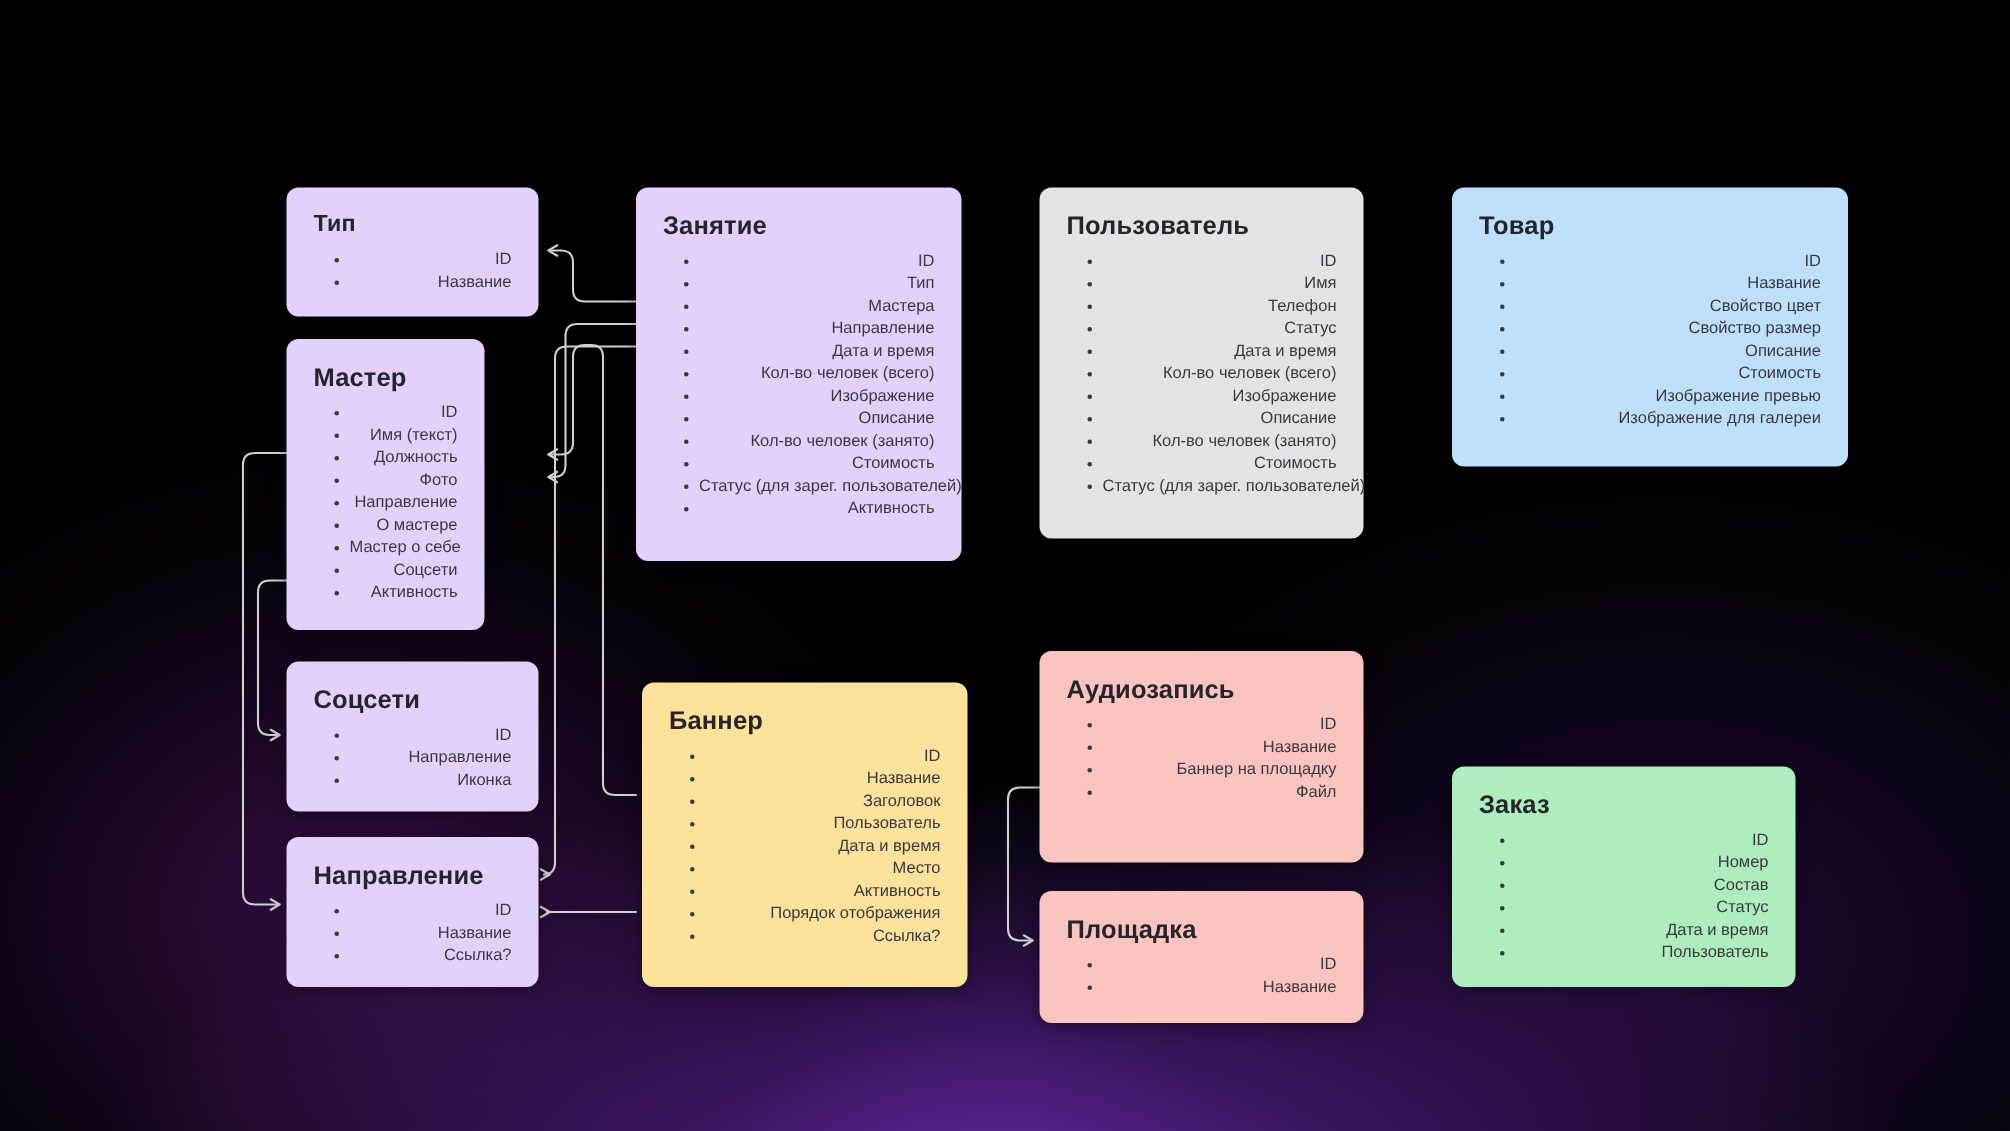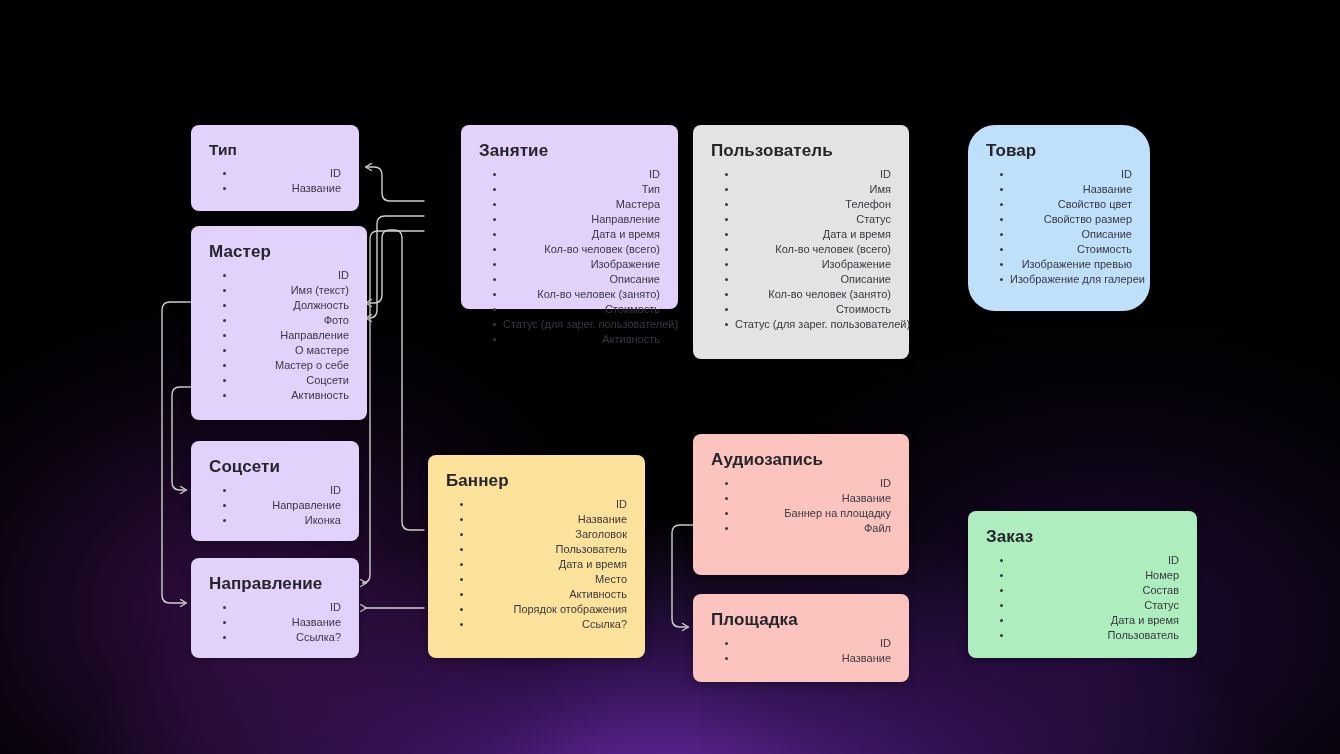--- a/index.html
+++ b/index.html
@@ -121,21 +121,21 @@
   </svg>
 
   <div id="cards-layer">
       <div class="card" style="left: 191px; top: 125px; width: 168px; height: 86px; background: rgb(226, 210, 251);">
         <div class="card-title small">Тип</div>
         <ul class="field-list">
           <li>ID</li>
           <li>Название</li>
         </ul>
       </div>
-      <div class="card" style="left: 191px; top: 226px; width: 176px; height: 194px; background: rgb(226, 210, 251);">
+      <div class="card" style="left: 191px; top: 226px; width: 132px; height: 194px; background: rgb(226, 210, 251);">
         <div class="card-title">Мастер</div>
         <ul class="field-list">
           <li>ID</li>
           <li>Имя (текст)</li>
           <li>Должность</li>
           <li>Фото</li>
           <li>Направление</li>
           <li>О мастере</li>
           <li>Мастер о себе</li>
           <li>Соцсети</li>
@@ -151,21 +151,21 @@
         </ul>
       </div>
       <div class="card" style="left: 191px; top: 558px; width: 168px; height: 100px; background: rgb(226, 210, 251);">
         <div class="card-title">Направление</div>
         <ul class="field-list">
           <li>ID</li>
           <li>Название</li>
           <li>Ссылка?</li>
         </ul>
       </div>
-      <div class="card" style="left: 424px; top: 125px; width: 217px; height: 184px; background: rgb(226, 210, 251); margin-left: 37px;">
+      <div class="card" style="left: 424px; top: 125px; width: 217px; height: 249px; background: rgb(226, 210, 251);">
         <div class="card-title">Занятие</div>
         <ul class="field-list">
           <li>ID</li>
           <li>Тип</li>
           <li>Мастера</li>
           <li>Направление</li>
           <li>Дата и время</li>
           <li>Кол-во человек (всего)</li>
           <li>Изображение</li>
           <li>Описание</li>
@@ -214,21 +214,21 @@
           <li>Файл</li>
         </ul>
       </div>
       <div class="card" style="left: 693px; top: 570px; width: 216px; height: 88px; background: rgb(251, 196, 190); margin-top: 24px;">
         <div class="card-title">Площадка</div>
         <ul class="field-list">
           <li>ID</li>
           <li>Название</li>
         </ul>
       </div>
-      <div class="card" style="left: 968px; top: 125px; width: 182px; height: 186px; background: rgb(191, 224, 251); border-radius: 27px;">
+      <div class="card" style="left: 968px; top: 125px; width: 264px; height: 186px; background: rgb(191, 224, 251);">
         <div class="card-title">Товар</div>
         <ul class="field-list">
           <li>ID</li>
           <li>Название</li>
           <li>Свойство цвет</li>
           <li>Свойство размер</li>
           <li>Описание</li>
           <li>Стоимость</li>
           <li>Изображение превью</li>
           <li>Изображение для галереи</li>

